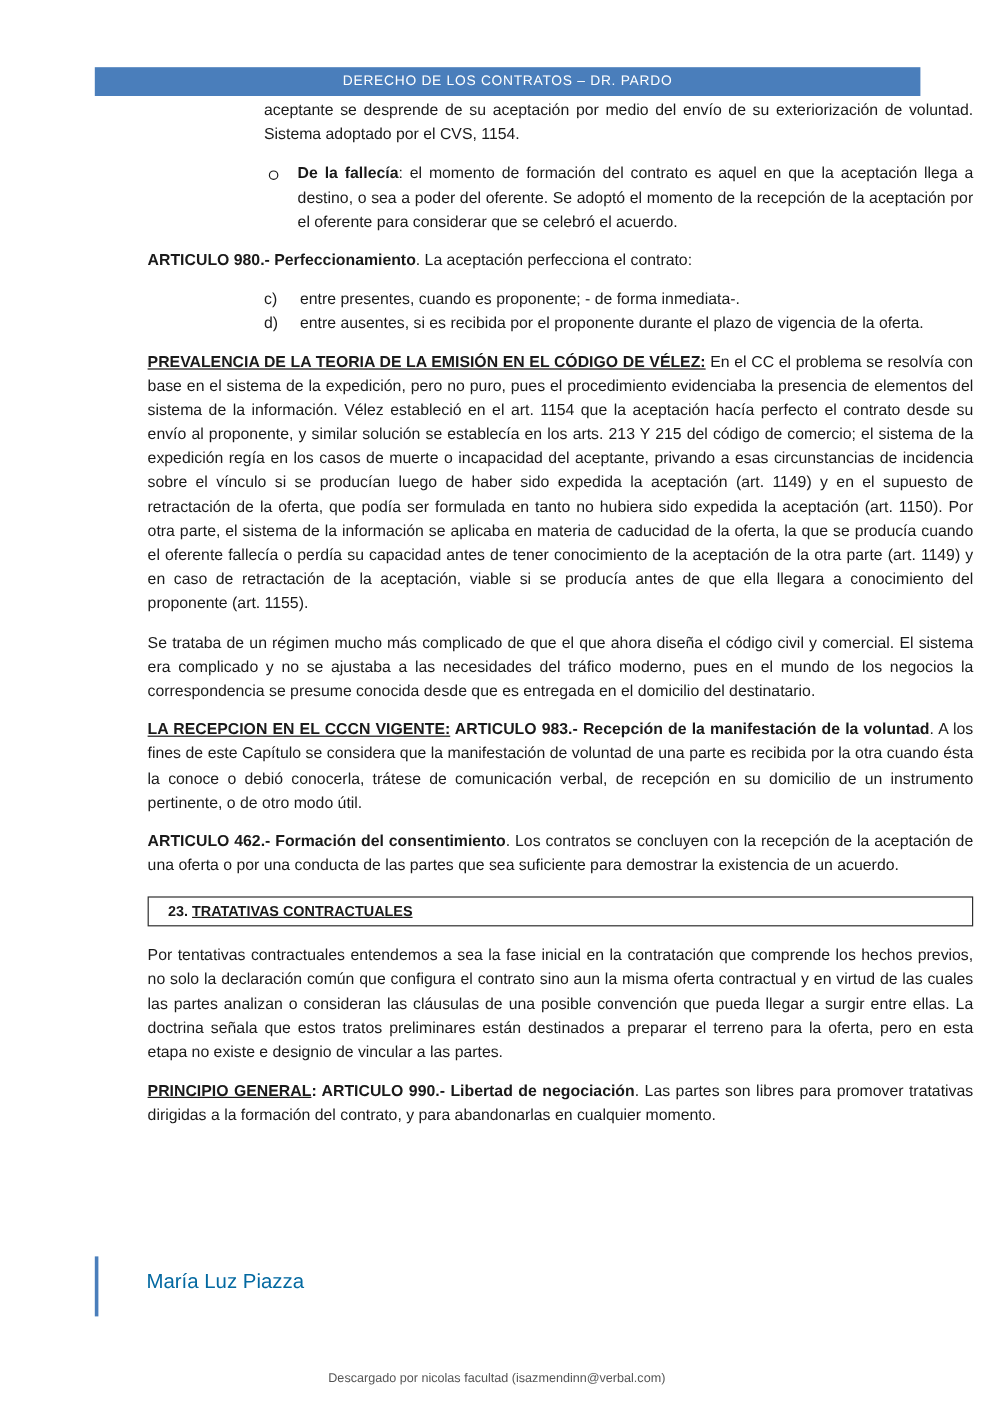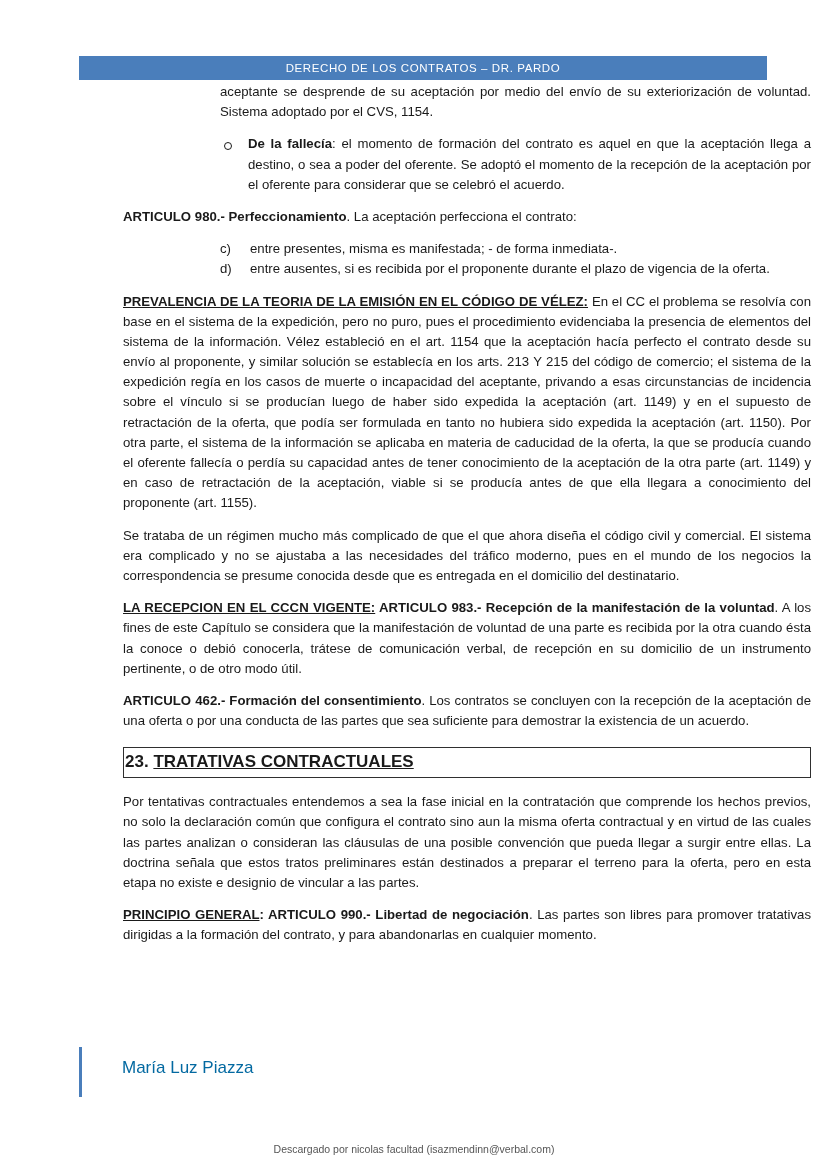--- a/index.html
+++ b/index.html
@@ -94,23 +94,23 @@
   .lettered-list li .marker {
     position: absolute;
     left: 0;
     top: 0;
   }
   b, .b { font-weight: bold; }
   .u { }
   .bu { font-weight: bold; text-decoration: underline; }
   .section-box {
     border: 1px solid #2f2f2f;
-    padding: 4px 8px 5px 1px;
+    padding: 4px 8px 5px 16px;
     margin: 16px 0 14px 0;
-    font-size: 17px;
+    font-size: 12px;
     font-weight: bold;
   }
   .section-box .num { font-weight: bold; }
   .section-box .title { font-weight: bold; text-decoration: underline; }
   .footer-sig {
     position: absolute;
     left: 79px;
     top: 1047px;
     width: 688px;
     height: 50px;
@@ -168,21 +168,21 @@
         <span class="hollow-bullet"></span>
         <b>De la fallecía</b><span>: el momento de formación del contrato es aquel en que la aceptación llega a destino, o sea a poder del oferente. Se adoptó el momento de la recepción de la aceptación por el oferente para considerar que se celebró el acuerdo.</span>
       </li>
     </ul>
 
     <p><b>ARTICULO 980.- Perfeccionamiento</b><span>. La aceptación perfecciona el contrato:</span></p>
 
     <ul class="lettered-list">
       <li>
         <span class="marker">c)</span>
-        <span>entre presentes, misma es manifestada; - de forma inmediata-.</span>
+        <span>entre presentes, cuando es proponente; - de forma inmediata-.</span>
       </li>
       <li>
         <span class="marker">d)</span>
         <span>entre ausentes, si es </span><span class="u">recibida</span><span> por el proponente durante el plazo de vigencia de la oferta.</span>
       </li>
     </ul>
 
     <p><span class="bu">PREVALENCIA DE LA TEORIA DE LA EMISIÓN EN EL CÓDIGO DE VÉLEZ:</span><span> En el CC el problema se resolvía con base en el sistema de la expedición, pero no puro, pues el procedimiento evidenciaba la presencia de elementos del sistema de la información. Vélez estableció en el art. 1154 que la aceptación hacía perfecto el contrato desde su envío al proponente, y similar solución se establecía en los arts. 213 Y 215 del código de comercio; el sistema de la expedición regía en los casos de muerte o incapacidad del aceptante, privando a esas circunstancias de incidencia sobre el vínculo si se producían luego de haber sido expedida la aceptación (art. 1149) y en el supuesto de retractación de la oferta, que podía ser formulada en tanto no hubiera sido expedida la aceptación (art. 1150). Por otra parte, el sistema de la información se aplicaba en materia de caducidad de la oferta, la que se producía cuando el oferente fallecía o perdía su capacidad antes de tener conocimiento de la aceptación de la otra parte (art. 1149) y en caso de retractación de la aceptación, viable si se producía antes de que ella llegara a conocimiento del proponente (art. 1155).</span></p>
 
     <p><span>Se trataba de un régimen mucho más complicado de que el que ahora diseña el código civil y comercial. El sistema era complicado y no se ajustaba a las necesidades del tráfico moderno, pues en el mundo de los negocios la correspondencia se presume conocida desde que es entregada en el domicilio del destinatario.</span></p>

